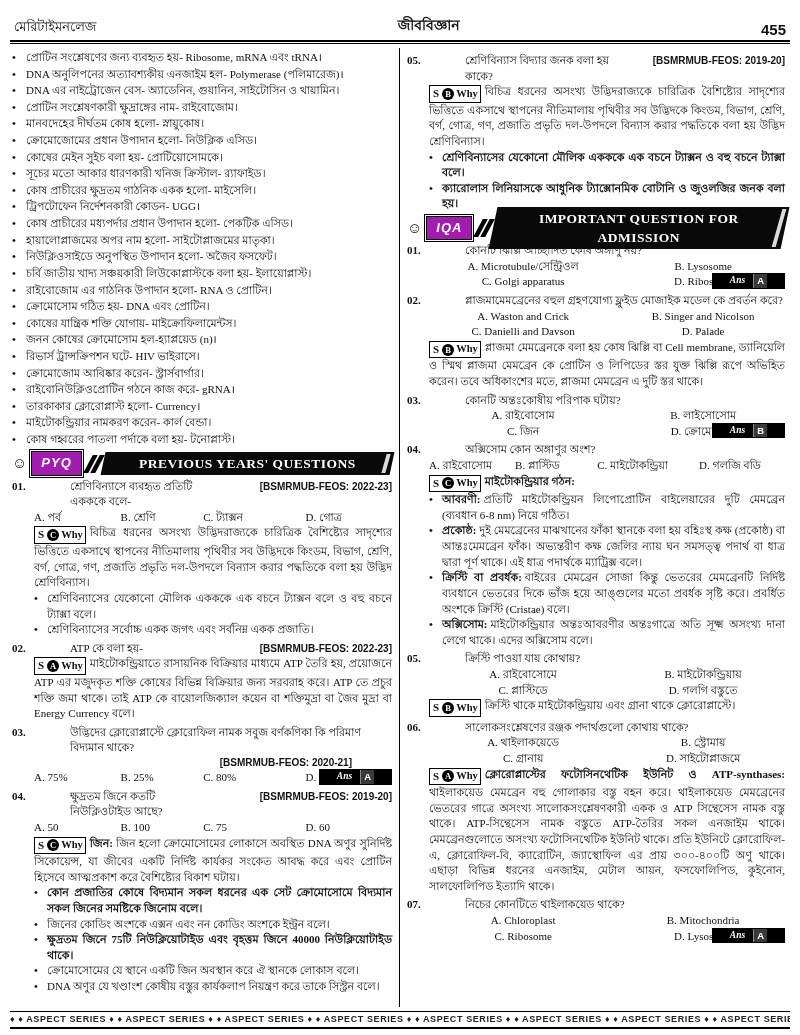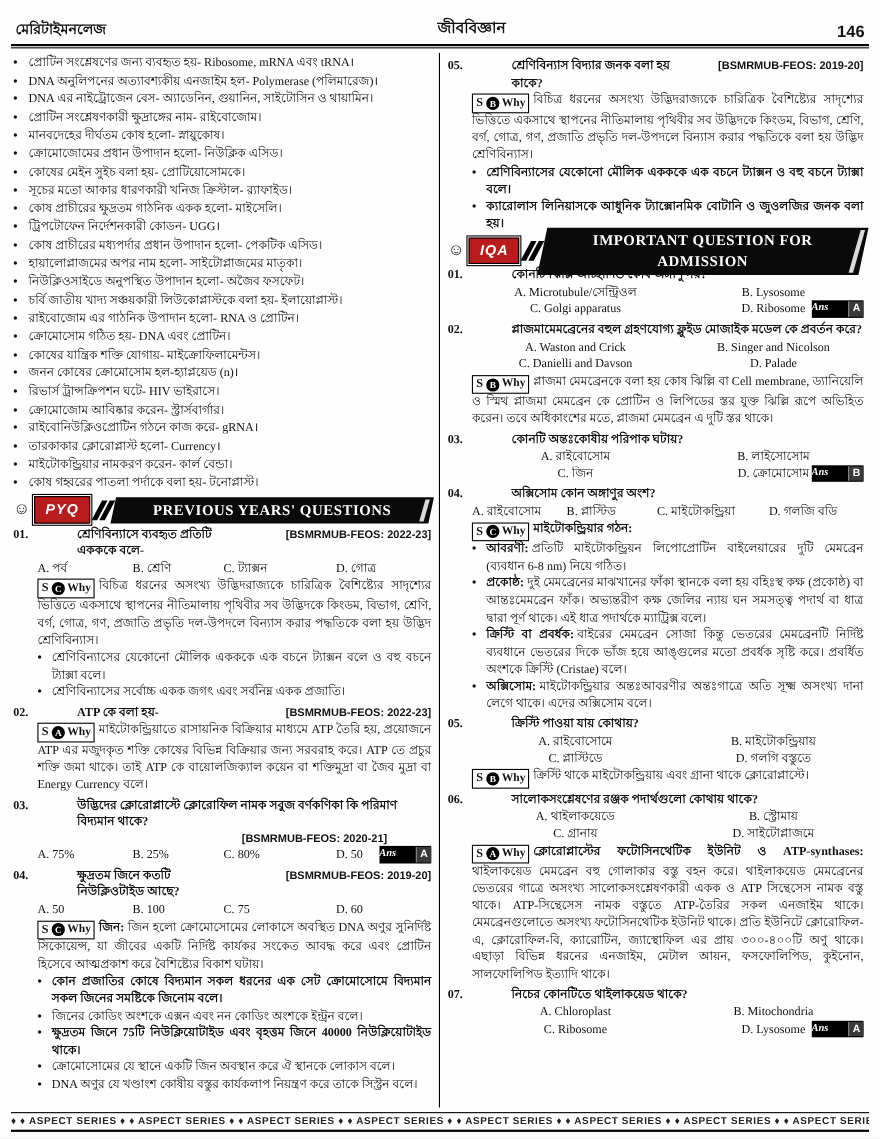--- a/index.html
+++ b/index.html
@@ -1,66 +1,66 @@
 <!DOCTYPE html>
 <html><head>
 <meta charset="utf-8">
 <style>
   * { box-sizing: border-box; }
   body { margin: 0; background: #d9d9d9; font-family: "Liberation Serif", "DejaVu Serif", serif; color: #111; }
   .page { width: 800px; height: 1035px; margin: 0 auto; background: #fefefe; display: flex; flex-direction: column; padding: 14px 10px 6px 10px; overflow: hidden; }
 
   
   .hdr { display: flex; justify-content: space-between; align-items: flex-end; padding: 0 4px 2px 4px; }
-  .hdr .h-left { font-weight: bold; font-size: 13px; }
+  .hdr .h-left { font-weight: normal; font-size: 13px; }
   .hdr .h-center { font-weight: bold; font-size: 14px; }
   .hdr .h-right { font-weight: bold; font-size: 15px; font-family: "Liberation Sans", sans-serif; }
   .hdr-rule { height: 4px; border-top: 2.5px solid #000; border-bottom: 1px solid #000; margin-bottom: 4px; }
 
   
   .cols { flex: 1; display: flex; overflow: hidden; font-size: 11px; line-height: 1.42; }
   .col { width: 50%; padding: 2px 5px 0 2px; }
   .col.left { border-right: 1.5px solid #000; padding-right: 7px; }
   .col.right { padding-left: 7px; }
 
   
   .fact { display: flex; margin-bottom: 1px; }
   .fact .m { width: 14px; flex: none; font-weight: bold; }
   .fact .t { flex: 1; }
 
   
   .banner { display: flex; align-items: center; margin: 5px 0 4px 0; height: 22px; }
   .smiley { font-size: 15px; line-height: 1; margin-right: 2px; }
-  .blogo { background: #b91c1c; color: #fff; border: 1px solid #000; outline: 1.5px solid #000; outline-offset: 1px; font-family: "Liberation Sans", sans-serif; font-weight: bold; font-style: italic; font-size: 13px; letter-spacing: 1px; padding: 2px 9px; margin: 0 6px 0 2px; }
+  .blogo { background: #a21caf; color: #fff; border: 1px solid #000; outline: 1.5px solid #000; outline-offset: 1px; font-family: "Liberation Sans", sans-serif; font-weight: bold; font-style: italic; font-size: 13px; letter-spacing: 1px; padding: 2px 9px; margin: 0 6px 0 2px; }
   .slashes { display: flex; gap: 2px; margin-right: 3px; }
   .slash { width: 5px; height: 18px; background: #000; transform: skewX(-28deg); }
   .bbar { flex: 1; background: #0a0a0a; color: #fff; transform: skewX(-12deg); padding: 2px 6px; text-align: center; position: relative; }
   .bbar > span { display: inline-block; transform: skewX(12deg); font-weight: bold; font-size: 13.5px; letter-spacing: 0.5px; font-family: "Liberation Serif", serif; }
   .bbar::after { content: ""; position: absolute; right: 4px; top: 2px; bottom: 2px; width: 4px; background: #fff; transform: skewX(-4deg); opacity: .85; }
 
   
   .q { margin-top: 3px; }
   .q-head { display: flex; gap: 36px; }
   .q-num { font-weight: bold; width: 22px; flex: none; }
-  .q-text { font-weight: bold; flex: 1; }
+  .q-text { font-weight: normal; flex: 1; }
   .q-src { font-weight: bold; white-space: nowrap; margin-left: 5px; font-family: "Liberation Sans", sans-serif; font-size: 10px; padding-top: 1px; }
   .q-src-line { text-align: right; font-weight: bold; font-family: "Liberation Sans", sans-serif; font-size: 10px; padding-right: 40px; }
   .opts { display: grid; margin-left: 22px; position: relative; column-gap: 4px; }
   .opts-4 { grid-template-columns: 1.05fr 1fr 1.25fr 1.1fr; }
   .opts-2 { grid-template-columns: 1.15fr 1fr; text-align: center; }
   .opt { white-space: nowrap; overflow: hidden; }
 
   
   .swhy { display: inline-flex; align-items: center; border: 1.6px solid #000; padding: 0 2px; margin-right: 4px; vertical-align: -2px; background: #fff; }
   .swhy .s { font-weight: bold; font-size: 11px; padding: 0 1px; }
   .swhy .cir { display: inline-block; width: 12px; height: 12px; border-radius: 50%; background: #000; color: #fff; font-size: 8.5px; font-weight: bold; line-height: 12px; text-align: center; margin: 0 2px; }
   .swhy .w { font-weight: bold; font-size: 10.5px; }
 
   
-  .ans { position: absolute; right: 0; bottom: 1px; display: inline-flex; align-items: center; background: #000; padding: 1px 0; gap: 18px; }
+  .ans { position: absolute; right: 0; bottom: 1px; display: inline-flex; align-items: center; background: #000; padding: 1px 18px; gap: 8px; }
   .ans .aw { color: #fff; font-weight: bold; font-style: italic; font-size: 9.5px; font-family: "Liberation Serif", serif; }
   .ans .al { background: #3a3a3a; color: #fff; font-weight: bold; font-size: 9.5px; padding: 0 3px; border-left: 1px solid #888; font-family: "Liberation Sans", sans-serif; }
 
   .exp { margin-left: 22px; text-align: justify; }
   .exp-lead { font-weight: bold; }
   .exp-lead:empty { display: none; }
   .pt { display: flex; margin-left: 22px; }
   .pt .m { width: 13px; flex: none; font-weight: bold; }
   .pt .lead { font-weight: bold; margin-right: 3px; }
   .pt .lead:empty { display: none; }
@@ -71,21 +71,21 @@
   .ftr { border-top: 1.5px solid #000; border-bottom: 2.5px solid #000; margin-top: 4px; padding: 2px 0 3px 0; font-family: "Liberation Sans", sans-serif; font-size: 9px; font-weight: bold; letter-spacing: 0.6px; white-space: nowrap; overflow: hidden; color: #222; text-align: center; }
 </style>
 </head>
 <body>
 
 <div class="page">
 
   <div class="hdr">
     <span class="h-left">মেরিটাইমনলেজ</span>
     <span class="h-center">জীববিজ্ঞান</span>
-    <span class="h-right">146</span>
+    <span class="h-right">455</span>
   </div>
   <div class="hdr-rule"></div>
 
   <div class="cols">
 
     <div class="col left">
 
       <div class="fact">
           <span class="m">•</span>
           <span class="t">প্রোটিন সংশ্লেষণের জন্য ব্যবহৃত হয়- Ribosome, mRNA এবং tRNA।</span>

